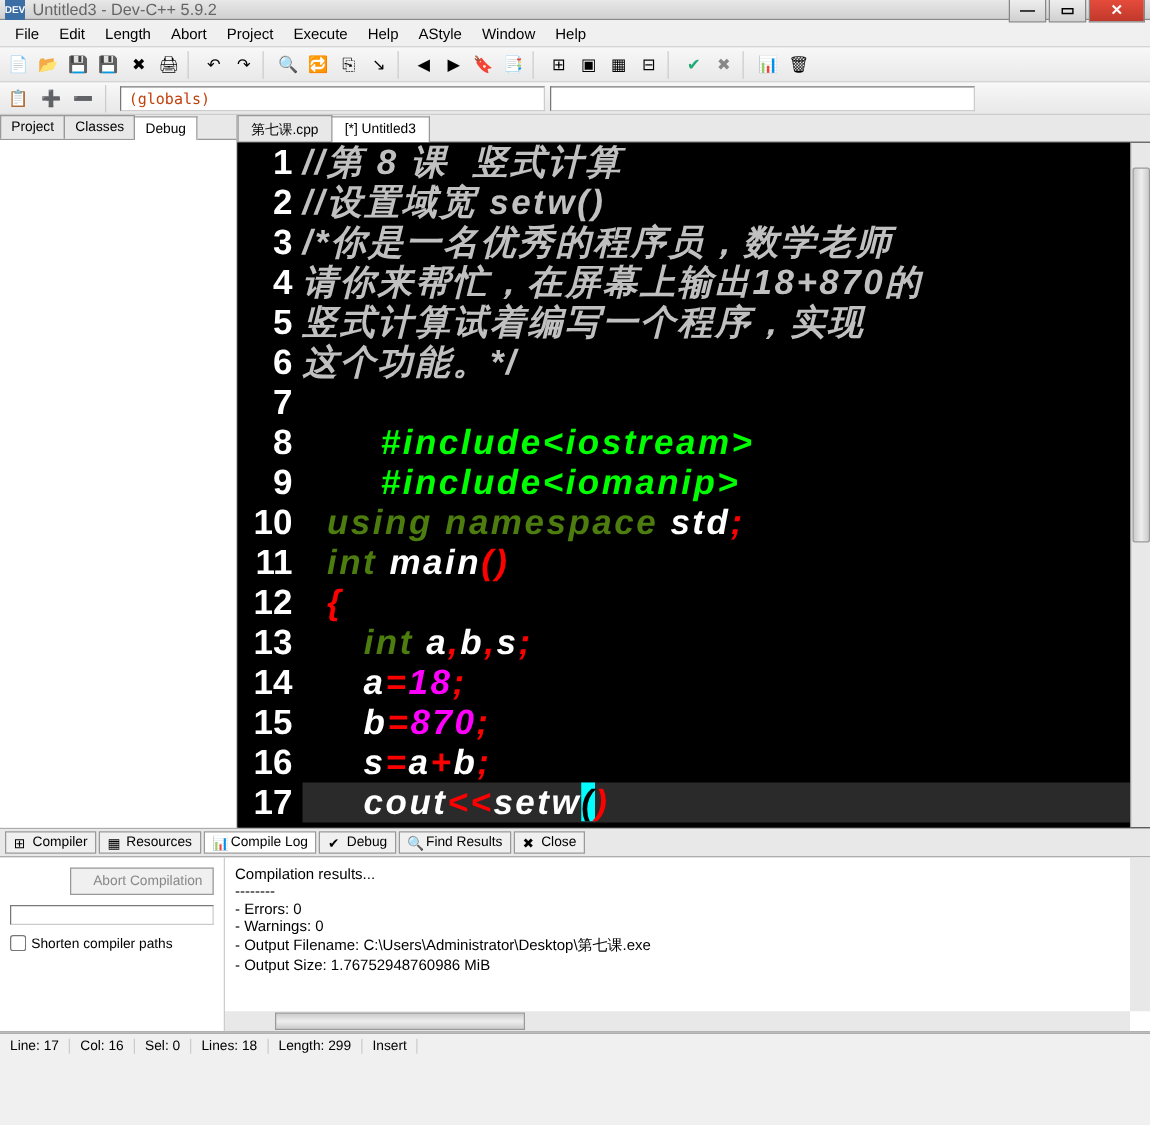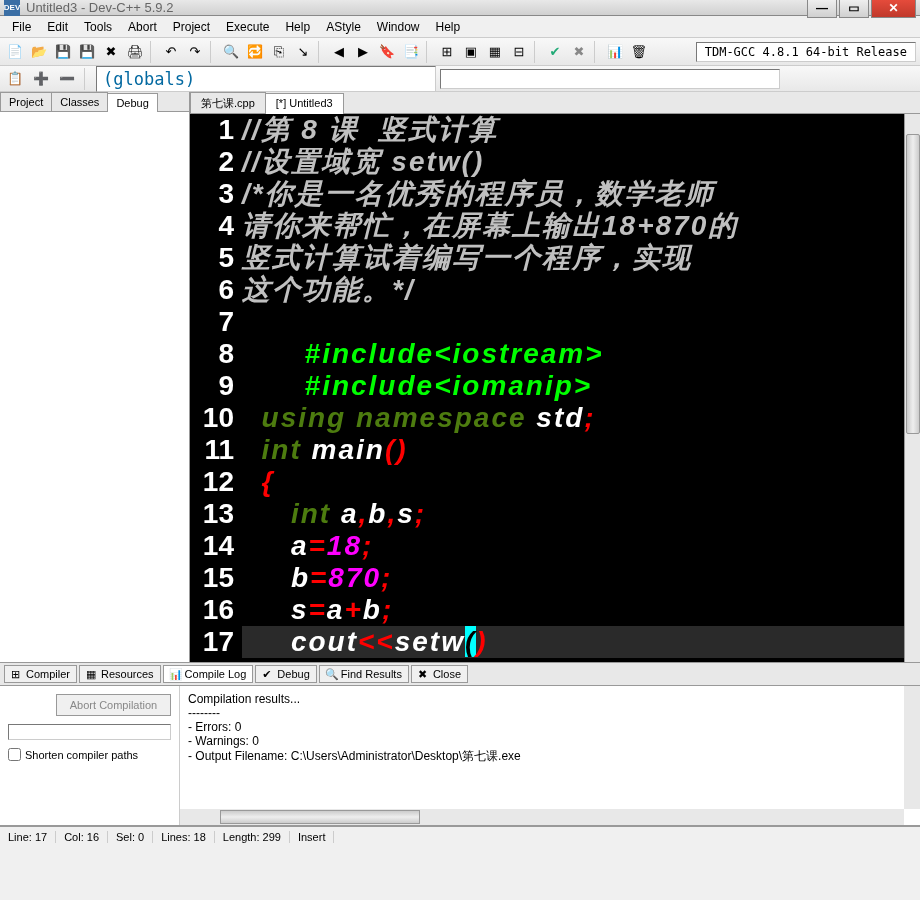--- a/index.html
+++ b/index.html
@@ -10,21 +10,21 @@
 .winbtns { display: flex; gap: 2px; }
 .winbtn { width: 30px; height: 20px; background: linear-gradient(#f0f0f0,#d0d0d0); border: 1px solid #888; display: flex; align-items: center; justify-content: center; font-size: 12px; font-weight: bold; }
 .winbtn.close { background: linear-gradient(#e74c3c,#c0392b); color: #fff; width: 45px; }
 .menubar { height: 22px; background: #f0f0f0; display: flex; align-items: center; padding: 0 4px; border-bottom: 1px solid #ccc; }
 .menubar span { padding: 2px 8px; font-size: 12px; }
 .toolbar { height: 28px; background: linear-gradient(#f8f8f8,#e8e8e8); display: flex; align-items: center; padding: 2px 4px; border-bottom: 1px solid #ccc; gap: 2px; }
 .tbtn { width: 22px; height: 22px; border: 1px solid transparent; display: flex; align-items: center; justify-content: center; font-size: 13px; }
 .tsep { width: 6px; height: 22px; border-left: 1px solid #ccc; margin: 0 2px; }
 .compiler-label { margin-left: auto; padding: 2px 8px; border: 1px inset #ccc; background: #fff; font-family: Consolas, monospace; font-size: 12px; white-space: nowrap; min-width: 200px; }
 .toolbar2 { height: 26px; background: linear-gradient(#f8f8f8,#e8e8e8); display: flex; align-items: center; padding: 2px 4px; border-bottom: 1px solid #ccc; gap: 4px; }
-.globals { flex: 0 0 340px; border: 1px inset #ccc; background: #fff; padding: 2px 6px; font-family: Consolas, monospace; font-size: 17px; color: #0369a1; }
+.globals { flex: 0 0 340px; border: 1px inset #ccc; background: #fff; padding: 2px 6px; font-family: Consolas, monospace; font-size: 12px; color: #c2410c; }
 .dropdown2 { flex: 0 0 340px; border: 1px inset #ccc; background: #fff; height: 20px; }
 .main { display: flex; height: 570px; }
 .sidepanel { width: 190px; background: #fff; border-right: 1px solid #999; display: flex; flex-direction: column; }
 .sidetabs { display: flex; background: #e8e8e8; border-bottom: 1px solid #999; }
 .sidetab { padding: 3px 8px; font-size: 11px; border: 1px solid #999; border-bottom: none; background: #e8e8e8; margin-right: -1px; }
 .sidetab.active { background: #fff; position: relative; top: 1px; }
 .sidecontent { flex: 1; background: #fff; }
 .codepanel { flex: 1; display: flex; flex-direction: column; background: #000; }
 .filetabs { height: 22px; background: #e8e8e8; display: flex; border-bottom: 1px solid #999; }
 .filetab { padding: 3px 10px; font-size: 11px; border: 1px solid #999; border-bottom: none; background: #e8e8e8; margin-right: -1px; }
@@ -43,21 +43,21 @@
 .c-br { color: #ff0000; }
 .c-caret { background: #00ffff; color: #000; }
 .vscroll { position: absolute; right: 0; top: 0; bottom: 0; width: 16px; background: #e8e8e8; border-left: 1px solid #999; }
 .vthumb { position: absolute; top: 20px; width: 14px; left: 1px; height: 300px; background: linear-gradient(90deg,#ccc,#eee,#ccc); border: 1px solid #999; border-radius: 2px; }
 .bottomtabs { height: 24px; background: #e8e8e8; display: flex; align-items: center; border-top: 1px solid #999; border-bottom: 1px solid #999; padding: 0 4px; gap: 2px; }
 .btab { padding: 2px 6px; font-size: 11px; border: 1px solid #999; background: #f0f0f0; display: flex; align-items: center; gap: 3px; }
 .btab.active { background: #fff; }
 .bicon { width: 12px; height: 12px; display: inline-block; }
 .output { height: 140px; display: flex; background: #fff; border-bottom: 1px solid #999; }
 .outleft { width: 180px; padding: 8px; border-right: 1px solid #ccc; display: flex; flex-direction: column; gap: 8px; }
-.abortbtn { padding: 4px 8px; border: 1px solid #999; background: #f0f0f0; color: #888; text-align: center; font-size: 11px; margin-left: 48px; }
+.abortbtn { padding: 4px 8px; border: 1px solid #999; background: #f0f0f0; color: #888; text-align: right; font-size: 11px; margin-left: 48px; }
 .progress { height: 16px; border: 1px inset #ccc; background: #fff; }
 .outright { flex: 1; padding: 6px 8px; font-family: Consolas, monospace; font-size: 12px; position: relative; overflow: hidden; }
 .outright .ov { position: absolute; right: 0; top: 0; bottom: 16px; width: 16px; background: #e8e8e8; }
 .outright .oh { position: absolute; left: 0; right: 16px; bottom: 0; height: 16px; background: #e8e8e8; }
 .outright .ohthumb { position: absolute; left: 40px; width: 200px; height: 14px; top: 1px; background: linear-gradient(#ccc,#eee,#ccc); border: 1px solid #999; }
 .statusbar { height: 20px; background: #f0f0f0; border-top: 1px solid #999; display: flex; align-items: center; font-size: 11px; }
 .statusbar span { padding: 0 8px; border-right: 1px solid #ccc; }
 label.chk { font-size: 11px; display: flex; align-items: center; gap: 4px; }
 </style>
 </head>
@@ -69,21 +69,21 @@
   <div class="winbtns">
     <div class="winbtn">—</div>
     <div class="winbtn">▭</div>
     <div class="winbtn close">✕</div>
   </div>
 </div>
 
 <div class="menubar" id="menubar">
     <span>File</span>
     <span>Edit</span>
-    <span>Tools</span>
+    <span>Length</span>
     <span>Abort</span>
     <span>Project</span>
     <span>Execute</span>
     <span>Help</span>
     <span>AStyle</span>
     <span>Window</span>
     <span>Help</span>
   </div>
 
 <div class="toolbar">
@@ -110,21 +110,20 @@
   <div class="tbtn">⊞</div>
   <div class="tbtn">▣</div>
   <div class="tbtn">▦</div>
   <div class="tbtn">⊟</div>
   <div class="tsep"></div>
   <div class="tbtn" style="color:#2a7">✔</div>
   <div class="tbtn" style="color:#888">✖</div>
   <div class="tsep"></div>
   <div class="tbtn">📊</div>
   <div class="tbtn">🗑</div>
-  <div class="compiler-label">TDM-GCC 4.8.1 64-bit Release</div>
 </div>
 
 <div class="toolbar2">
   <div class="tbtn">📋</div>
   <div class="tbtn">➕</div>
   <div class="tbtn">➖</div>
   <div class="tsep"></div>
   <div class="globals">(globals)</div>
   <div class="dropdown2"></div>
 </div>
@@ -207,20 +206,21 @@
         <span>Shorten compiler paths</span>
     </label>
   </div>
   <div class="outright">
     <div id="outlines">
         <div>Compilation results...</div>
         <div>--------</div>
         <div>- Errors: 0</div>
         <div>- Warnings: 0</div>
         <div>- Output Filename: C:\Users\Administrator\Desktop\第七课.exe</div>
+        <div>- Output Size: 1.76752948760986 MiB</div>
       </div>
     <div class="ov"></div>
     <div class="oh">
         <div class="ohthumb"></div>
       </div>
   </div>
 </div>
 
 <div class="statusbar">
   <span>Line:   17</span>

